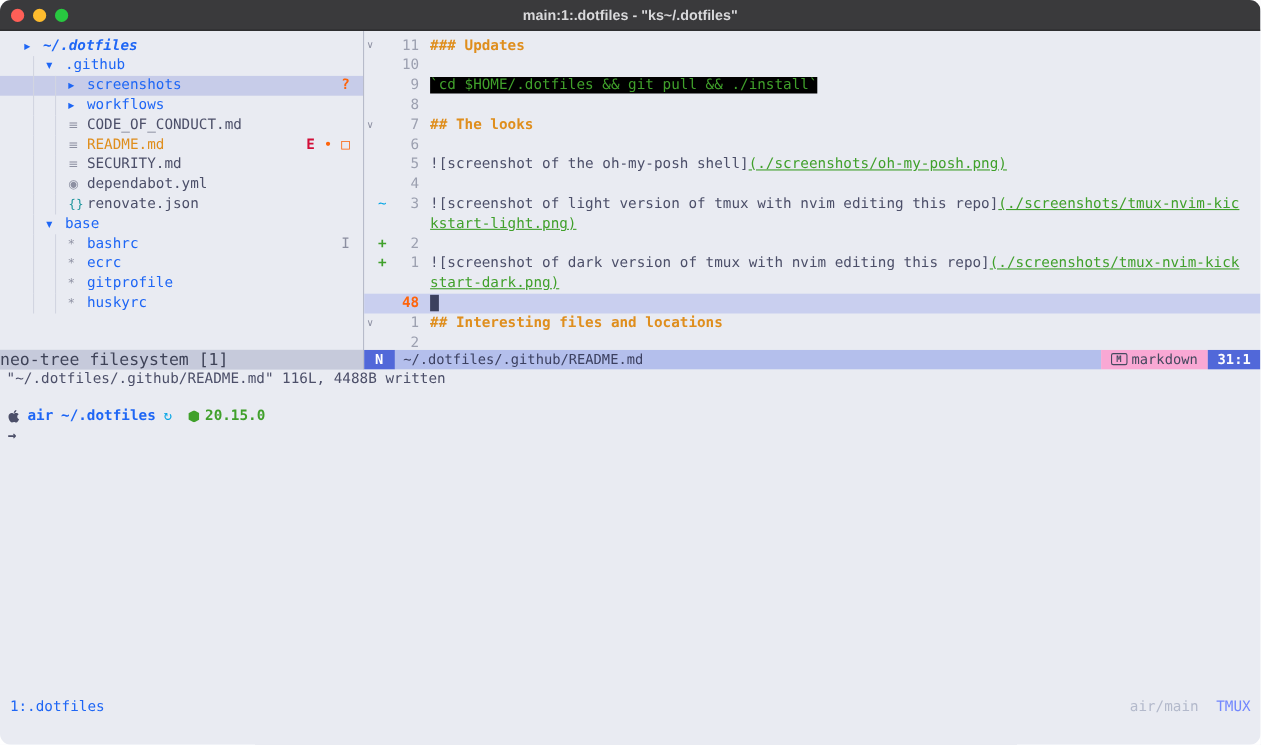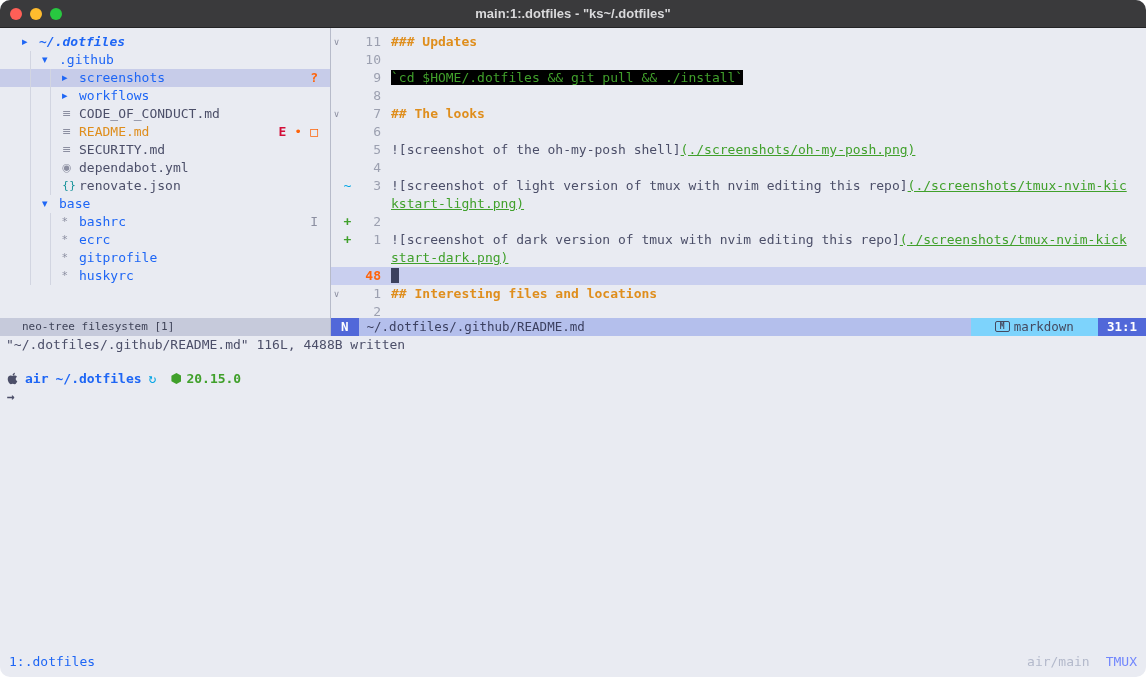--- a/index.html
+++ b/index.html
@@ -29,21 +29,21 @@
   .st-file{color:#4c4f69}
   .st-modified{color:#df8e1d}
   .st-hidden{color:#9ca0b0;font-style:italic}
   .st-shellfile{color:#1e66f5}
   .tbadges{margin-left:auto;display:flex;gap:8px;align-items:center}
   .b-untracked{color:#fe640b;font-weight:bold}
   .b-error{color:#d20f39;font-weight:bold}
   .b-dot{color:#fe640b}
   .b-square{color:#fe640b}
   .b-dim{color:#8c8fa1}
-  .ntstatus{height:18px;flex:none;line-height:18px;background:#c6cadb;color:#3f4358;padding-left:22px;font-size:11px}
+  .ntstatus{height:18px;flex:none;line-height:18px;background:#c6cadb;color:#3f4358;padding-left:0;font-size:15px}
   
   .editor{flex:1;display:flex;flex-direction:column;min-width:0;min-height:0}
   .buffer{flex:1;padding-top:5px;overflow:hidden}
   .eline{height:18px;line-height:18px;display:flex;white-space:pre}
   .eline.cur{background:#c9cfef}
   .fold{width:11px;flex:none;text-align:center;color:#8c8fa1;font-size:9px;font-family:"DejaVu Sans",sans-serif}
   .sgn{width:11px;flex:none;text-align:center}
   .sg-changed{color:#04a5e5}
   .sg-added{color:#40a02b;font-weight:bold}
   .lnum{width:28px;flex:none;text-align:right;color:#9ca0b0}
@@ -57,36 +57,36 @@
   
   .statusline{height:18px;flex:none;display:flex;align-items:stretch;line-height:18px;font-size:12.5px;color:#45495f;overflow:hidden}
   .sl-mode{background:#5168d9;color:#ffffff;font-weight:bold;padding:0 10px}
   .sl-b{background:#c4c8d6;display:flex;align-items:center;gap:5px;padding:0 8px;white-space:nowrap}
   .sl-ic{font-family:"DejaVu Sans",sans-serif;font-size:11px}
   .i-diff::before{content:"⊞"}
   .i-diag::before{content:"⊘";color:#d20f39}
   .i-plug::before{content:"⊕"}
   .sl-add{color:#40a02b}.sl-chg{color:#df8e1d}
   .sl-path{flex:1;background:#b4bfec;color:#3c4060;padding-left:8px;overflow:hidden;white-space:nowrap}
-  .sl-ft{background:#7dd3fc;display:flex;align-items:center;gap:4px;padding:0 24px}
+  .sl-ft{background:#f9a8d4;display:flex;align-items:center;gap:4px;padding:0 9px}
   .md-ic{width:15px;height:11px;border:1px solid #45495f;border-radius:2px;display:inline-flex;align-items:center;justify-content:center;font-size:8px;font-weight:bold}
   .md-ic::before{content:"M"}
   .sl-pos{background:#5168d9;color:#ffffff;font-weight:bold;padding:0 9px}
   
   .cmdline{height:18px;flex:none;line-height:18px;padding-left:6px;color:#4c4f69}
   .terminal{flex:1;display:flex;flex-direction:column;min-height:0;padding-top:16px}
   .prompt-line{height:18px;flex:none;display:flex;align-items:center;gap:7px;padding-left:7px;line-height:18px}
   .apple{display:inline-flex;align-items:center}
   .p-host,.p-path{color:#1e66f5;font-weight:bold}
   .p-git::before{content:"↻";color:#04a5e5}
   .p-node{display:flex;align-items:center;gap:5px;color:#40a02b;margin-left:8px;font-weight:bold}
   .hex{width:10px;height:11px;background:#40a02b;display:inline-block;clip-path:polygon(50% 0,100% 25%,100% 75%,50% 100%,0 75%,0 25%)}
   .arrow-line{height:18px;flex:none;padding-left:7px;line-height:18px}
   .p-arrow::before{content:"→";color:#4c4f69;font-weight:bold}
-  .tmuxbar{margin-top:auto;height:20px;flex:none;display:flex;align-items:center;padding:0 9px;margin-bottom:6px}
+  .tmuxbar{margin-top:auto;height:20px;flex:none;display:flex;align-items:center;padding:0 9px;margin-bottom:25px}
   .tm-win{color:#1e66f5}
   .tm-right{margin-left:auto;display:flex;gap:16px;align-items:center}
   .tm-sess{color:#b3b9cb}
   .tm-label{color:#7287fd}
 </style>
 </head>
 <body>
 
 <div class="window">
 

